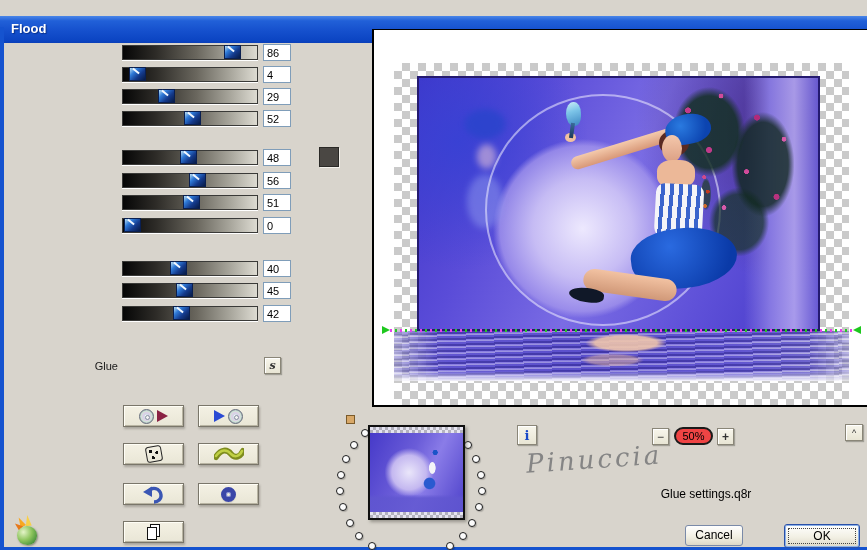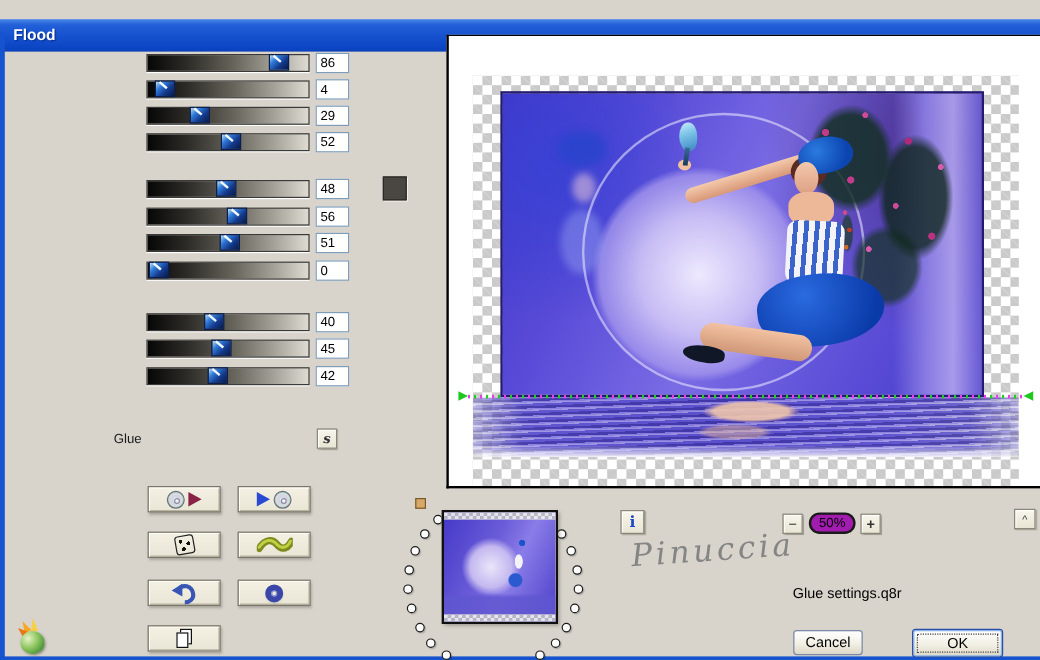--- a/index.html
+++ b/index.html
@@ -231,29 +231,29 @@
                      linear-gradient(45deg,#bbb 25%,transparent 25%,transparent 75%,#bbb 75%);
     background-size:6px 6px; background-position:0 0,3px 3px; background-color:#f4f4f4; opacity:.9; }
   .thumb-scene::before { top:0; } .thumb-scene::after { bottom:0; }
 
   #info-btn { left:517px; top:425px; width:20px; height:20px; font-size:13px; font-weight:bold; color:#1a4ac8; }
   .signature { position:absolute; left:526px; top:444px; width:140px;
     font-family:"DejaVu Serif", serif; font-style:italic; font-size:26px; color:#858585;
     transform:rotate(-4deg); letter-spacing:3px; }
   #zoom-minus { left:652px; top:428px; width:17px; height:17px; font-family:"Liberation Sans",sans-serif; font-size:12px; }
   .zoom-level { position:absolute; left:674px; top:427px; width:39px; height:18px;
-    background:#a21caf; border:2px solid #1a1a1a; border-radius:9px; text-align:center;
+    background:#ef4444; border:2px solid #1a1a1a; border-radius:9px; text-align:center;
     font-size:11px; line-height:14px; color:#000; }
   #zoom-plus { left:717px; top:428px; width:17px; height:17px; font-family:"Liberation Sans",sans-serif; font-size:12px; font-weight:bold; }
   #scroll-up { left:845px; top:424px; width:18px; height:17px; font-family:"Liberation Sans",sans-serif; font-size:9px; }
   .filename { position:absolute; left:646px; top:487px; width:120px; text-align:center; font-size:12px; color:#000; }
 
   .pushbtn { position:absolute; font-family:"Liberation Sans",sans-serif; font-size:12px; color:#000;
     background:linear-gradient(180deg,#ffffff,#f2f0e4 55%,#dcd8c8); border:1px solid #7a8aa8;
-    border-radius:3px; text-align:center; }
+    border-radius:3px; text-align:center;margin-left:24px; }
   #cancel-btn { left:661px; top:525px; width:58px; height:21px; line-height:19px; }
   #ok-btn { left:760px; top:524px; width:76px; height:24px; line-height:22px;
     border:1px solid #2a50a8; box-shadow:0 0 0 1px #8ab0e8 inset; }
   #ok-btn::after { content:""; position:absolute; left:3px; top:3px; right:3px; bottom:3px;
     border:1px dotted #444; }
   .wave-svg { display:block; }
 </style>
 </head>
 <body>
 

